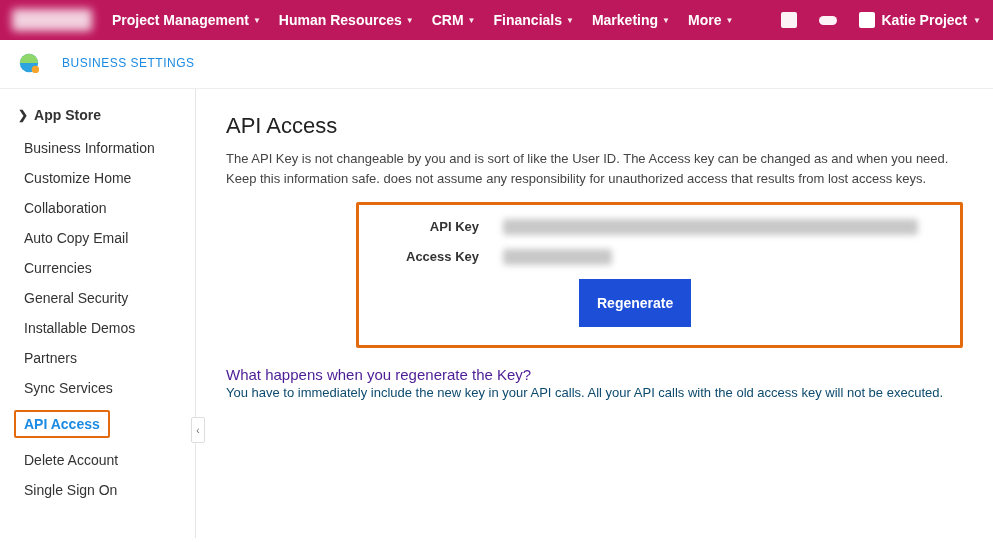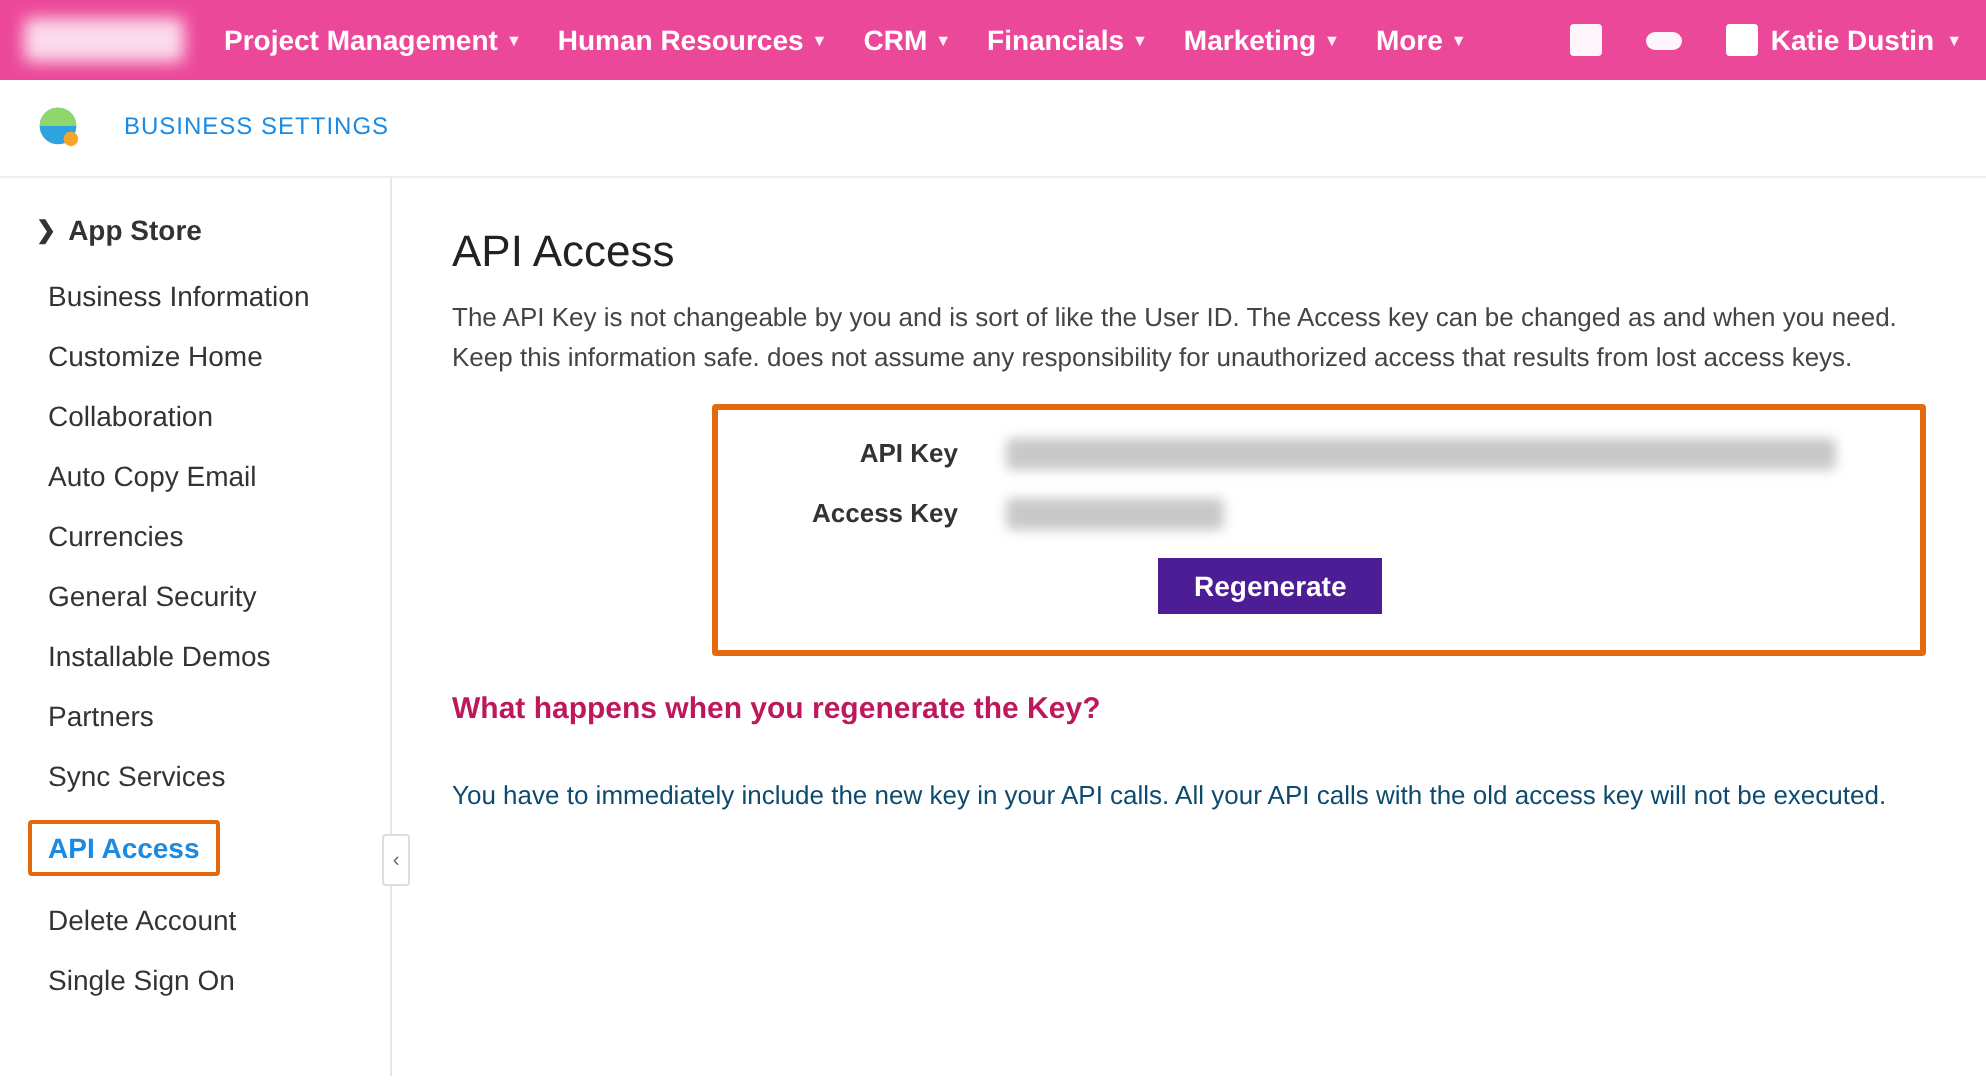--- a/index.html
+++ b/index.html
@@ -1,19 +1,19 @@
 <!DOCTYPE html>
 <html><head>
 <meta charset="utf-8">
 <style>
   * { box-sizing: border-box; margin: 0; padding: 0; }
   html, body { width: 993px; height: 542px; font-family: Arial, Helvetica, sans-serif; background: #fff; }
 
   
-  .topbar { background: #ec4899; color: #fff; height: 40px; display: flex; align-items: center; padding: 0 12px; font-size: 14px; }
+  .topbar { background: #be185d; color: #fff; height: 40px; display: flex; align-items: center; padding: 0 12px; font-size: 14px; }
   .topbar .logo { width: 80px; height: 22px; filter: blur(4px); background: rgba(255,255,255,0.8); border-radius: 3px; margin-right: 20px; }
   .topbar .navitems { display: flex; gap: 18px; font-weight: bold; }
   .topbar .navitems .ni { display: flex; align-items: center; cursor: pointer; gap: 4px; }
   .topbar .navitems .ni .caret { font-size: 8px; opacity: 0.9; }
   .topbar .right { margin-left: auto; display: flex; align-items: center; gap: 22px; }
   .topbar .right .icon-store, .topbar .right .icon-bone { width: 16px; height: 16px; display:inline-block; background:rgba(255,255,255,0.95); border-radius:2px; }
   .topbar .right .icon-bone { border-radius: 8px; width:18px; height:9px; }
   .topbar .right .user { display:flex; align-items:center; gap:6px; font-weight:bold; cursor:pointer;}
   .topbar .right .avatar { width:16px; height:16px; background:#ffffff; border-radius:2px; display:inline-block;}
   .topbar .right .caret { font-size:8px; opacity:0.9; }
@@ -41,22 +41,22 @@
   .main h1 { font-size:22px; font-weight:normal; margin-bottom:10px; color:#222;}
   .main .desc { line-height:1.5; margin-bottom:14px; color:#444; }
   .keybox { border:3px solid #e46a0e; border-radius:2px; padding:14px 20px 18px; margin: 0 0 18px 130px; }
   .kv { display:flex; margin-bottom:14px; gap:24px;}
   .kv .klabel { width:100px; text-align:right; font-weight:bold; color:#333;}
   .kv .kval { flex:1; height:16px; }
   .kv .kval .blur { height:16px; background:#c8c8c8; filter: blur(3px); border-radius:3px; }
   .kv.api .kval .blur { width: 95%; }
   .kv.access .kval .blur { width: 25%; }
   .regenrow { margin-left: 200px; }
-  .regenbtn { background:#4c1d95; color:#fff; border:none; padding:6px 18px; font-size:14px; cursor:pointer; font-weight:bold;}
-  .main h2 { font-size:15px; font-weight:bold; margin: 4px 0 25px; color:#be185d;}
+  .regenbtn { background:#1d4ed8; color:#fff; border:none; padding:16px 18px; font-size:14px; cursor:pointer; font-weight:bold;}
+  .main h2 { font-size:15px; font-weight:normal; margin: 4px 0 0; color:#4c1d95;}
   .main .desc2 { line-height:1.5; color:#0c4a6e;}
 </style>
 </head>
 <body>
 
 <div class="topbar">
   <div class="logo"></div>
   <div class="navitems">
     <div class="ni">
         <span>Project Management</span>
@@ -81,21 +81,21 @@
     <div class="ni">
         <span>More</span>
         <span class="caret">▼</span>
       </div>
   </div>
   <div class="right">
     <span class="icon-store"></span>
     <span class="icon-bone"></span>
     <div class="user">
       <span class="avatar"></span>
-      <span>Katie Dustin</span>
+      <span>Katie Project</span>
       <span class="caret">▼</span>
     </div>
   </div>
 </div>
 
 <div class="pagetitle">
   <span class="globe">
     <svg viewBox="0 0 24 24">
         <circle cx="12" cy="12" r="10" fill="#2da3e0"></circle>
         <path d="M2 12a10 10 0 0 1 20 0" fill="#8fd66b"></path>

